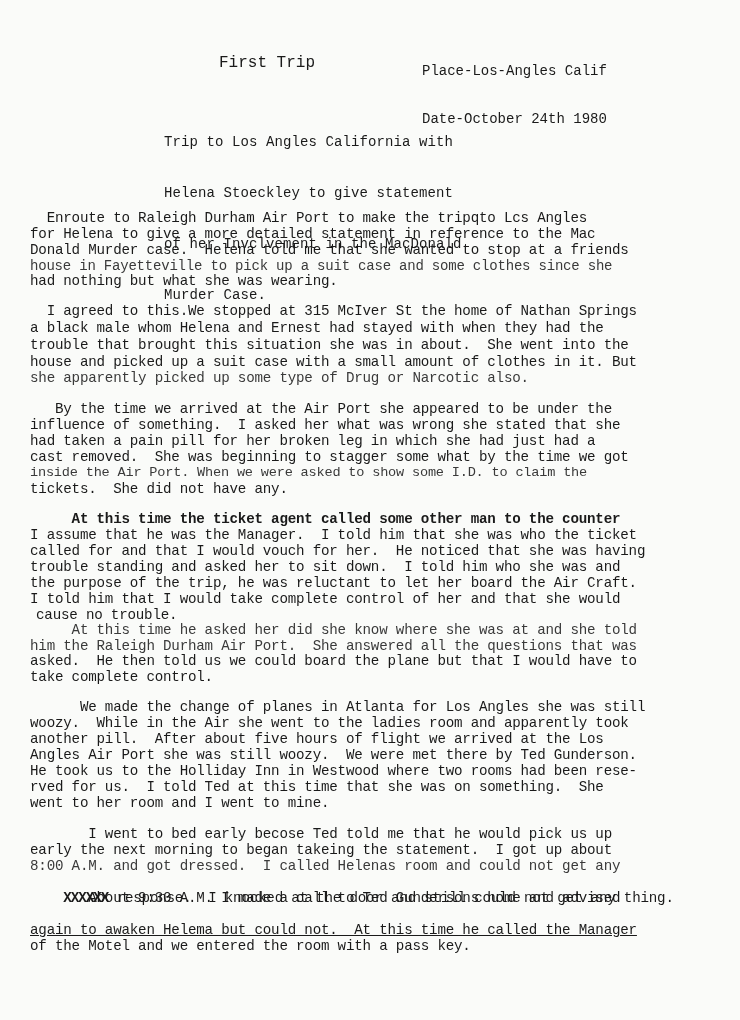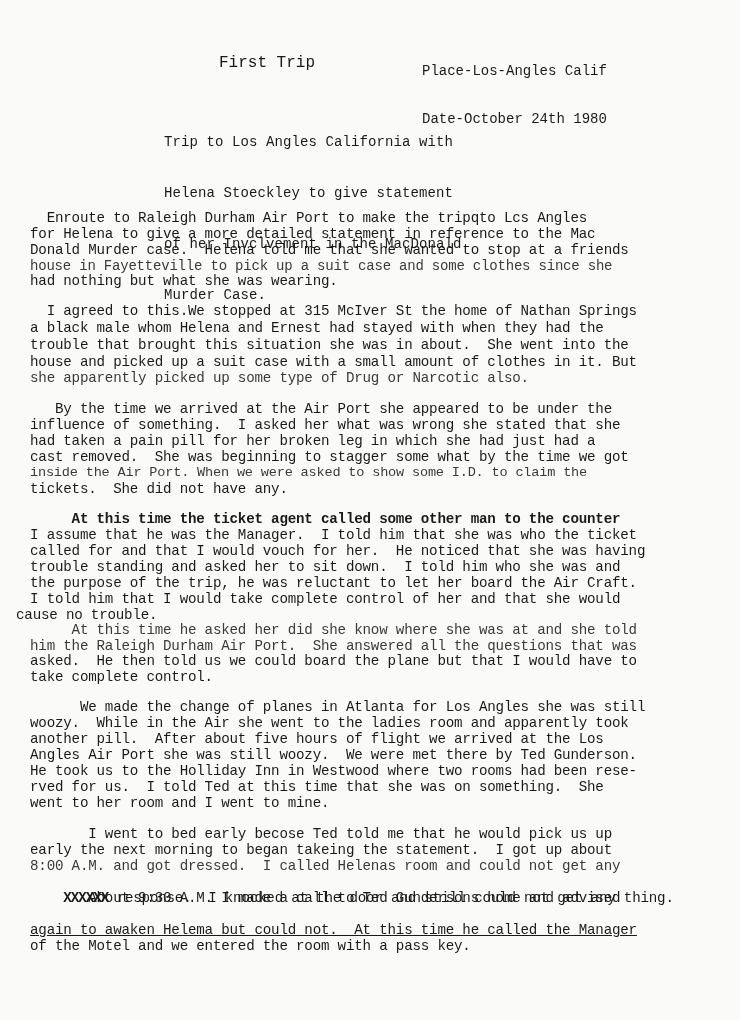--- a/index.html
+++ b/index.html
@@ -96,21 +96,21 @@
   <div class="line" style="left:30px;top:449px;">cast removed.  She was beginning to stagger some what by the time we got</div>
   <div class="line faint" style="left:30px;top:465px;font-size:13.6px;">inside the Air Port. When we were asked to show some I.D. to claim the</div>
   <div class="line" style="left:30px;top:481px;">tickets.  She did not have any.</div>
 
   <div class="line" style="left:30px;top:511px;font-weight:bold;">     At this time the ticket agent called some other man to the counter</div>
   <div class="line" style="left:30px;top:527px;">I assume that he was the Manager.  I told him that she was who the ticket</div>
   <div class="line" style="left:30px;top:543px;">called for and that I would vouch for her.  He noticed that she was having</div>
   <div class="line" style="left:30px;top:559px;">trouble standing and asked her to sit down.  I told him who she was and</div>
   <div class="line" style="left:30px;top:575px;">the purpose of the trip, he was reluctant to let her board the Air Craft.</div>
   <div class="line" style="left:30px;top:591px;">I told him that I would take complete control of her and that she would</div>
-  <div class="line" style="left:16px;top:607px;">cause no trouble.</div>
+  <div class="line" style="left:36px;top:607px;">cause no trouble.</div>
   <div class="line faint" style="left:30px;top:622px;">     At this time he asked her did she know where she was at and she told</div>
   <div class="line faint" style="left:30px;top:638px;">him the Raleigh Durham Air Port.  She answered all the questions that was</div>
   <div class="line" style="left:30px;top:653px;">asked.  He then told us we could board the plane but that I would have to</div>
   <div class="line" style="left:30px;top:669px;">take complete control.</div>
 
   <div class="line" style="left:30px;top:699px;">      We made the change of planes in Atlanta for Los Angles she was still</div>
   <div class="line" style="left:30px;top:715px;">woozy.  While in the Air she went to the ladies room and apparently took</div>
   <div class="line" style="left:30px;top:731px;">another pill.  After about five hours of flight we arrived at the Los</div>
   <div class="line" style="left:30px;top:747px;">Angles Air Port she was still woozy.  We were met there by Ted Gunderson.</div>
   <div class="line" style="left:30px;top:763px;">He took us to the Holliday Inn in Westwood where two rooms had been rese-</div>

